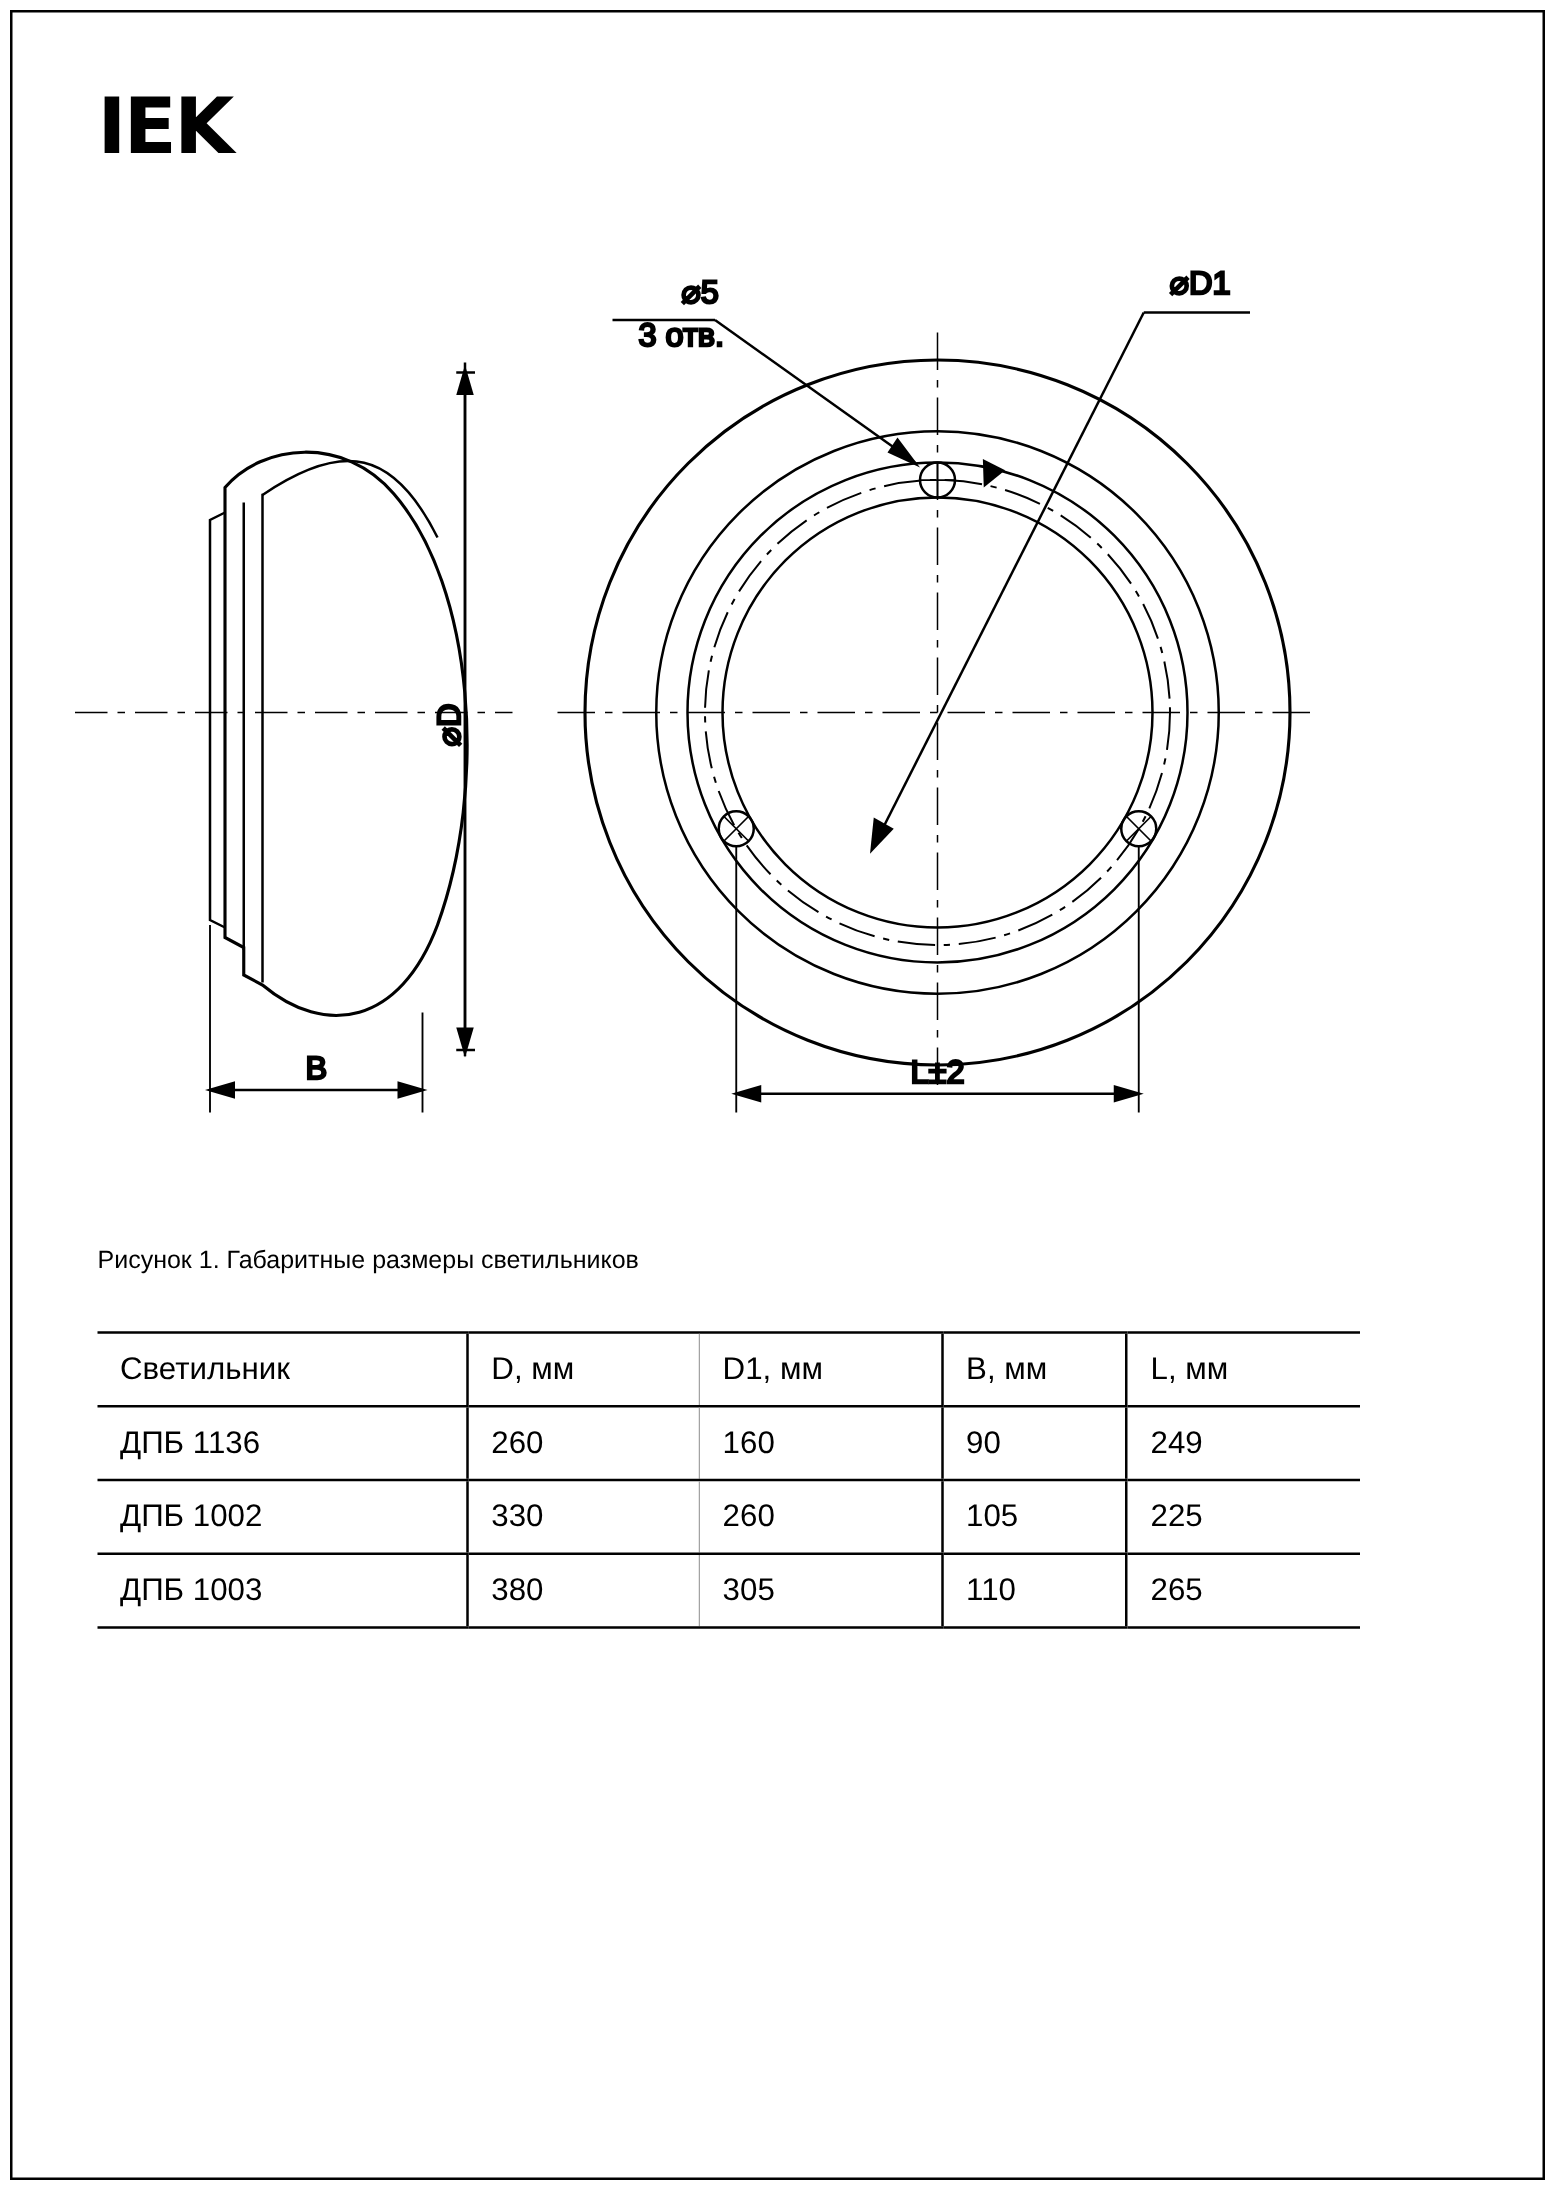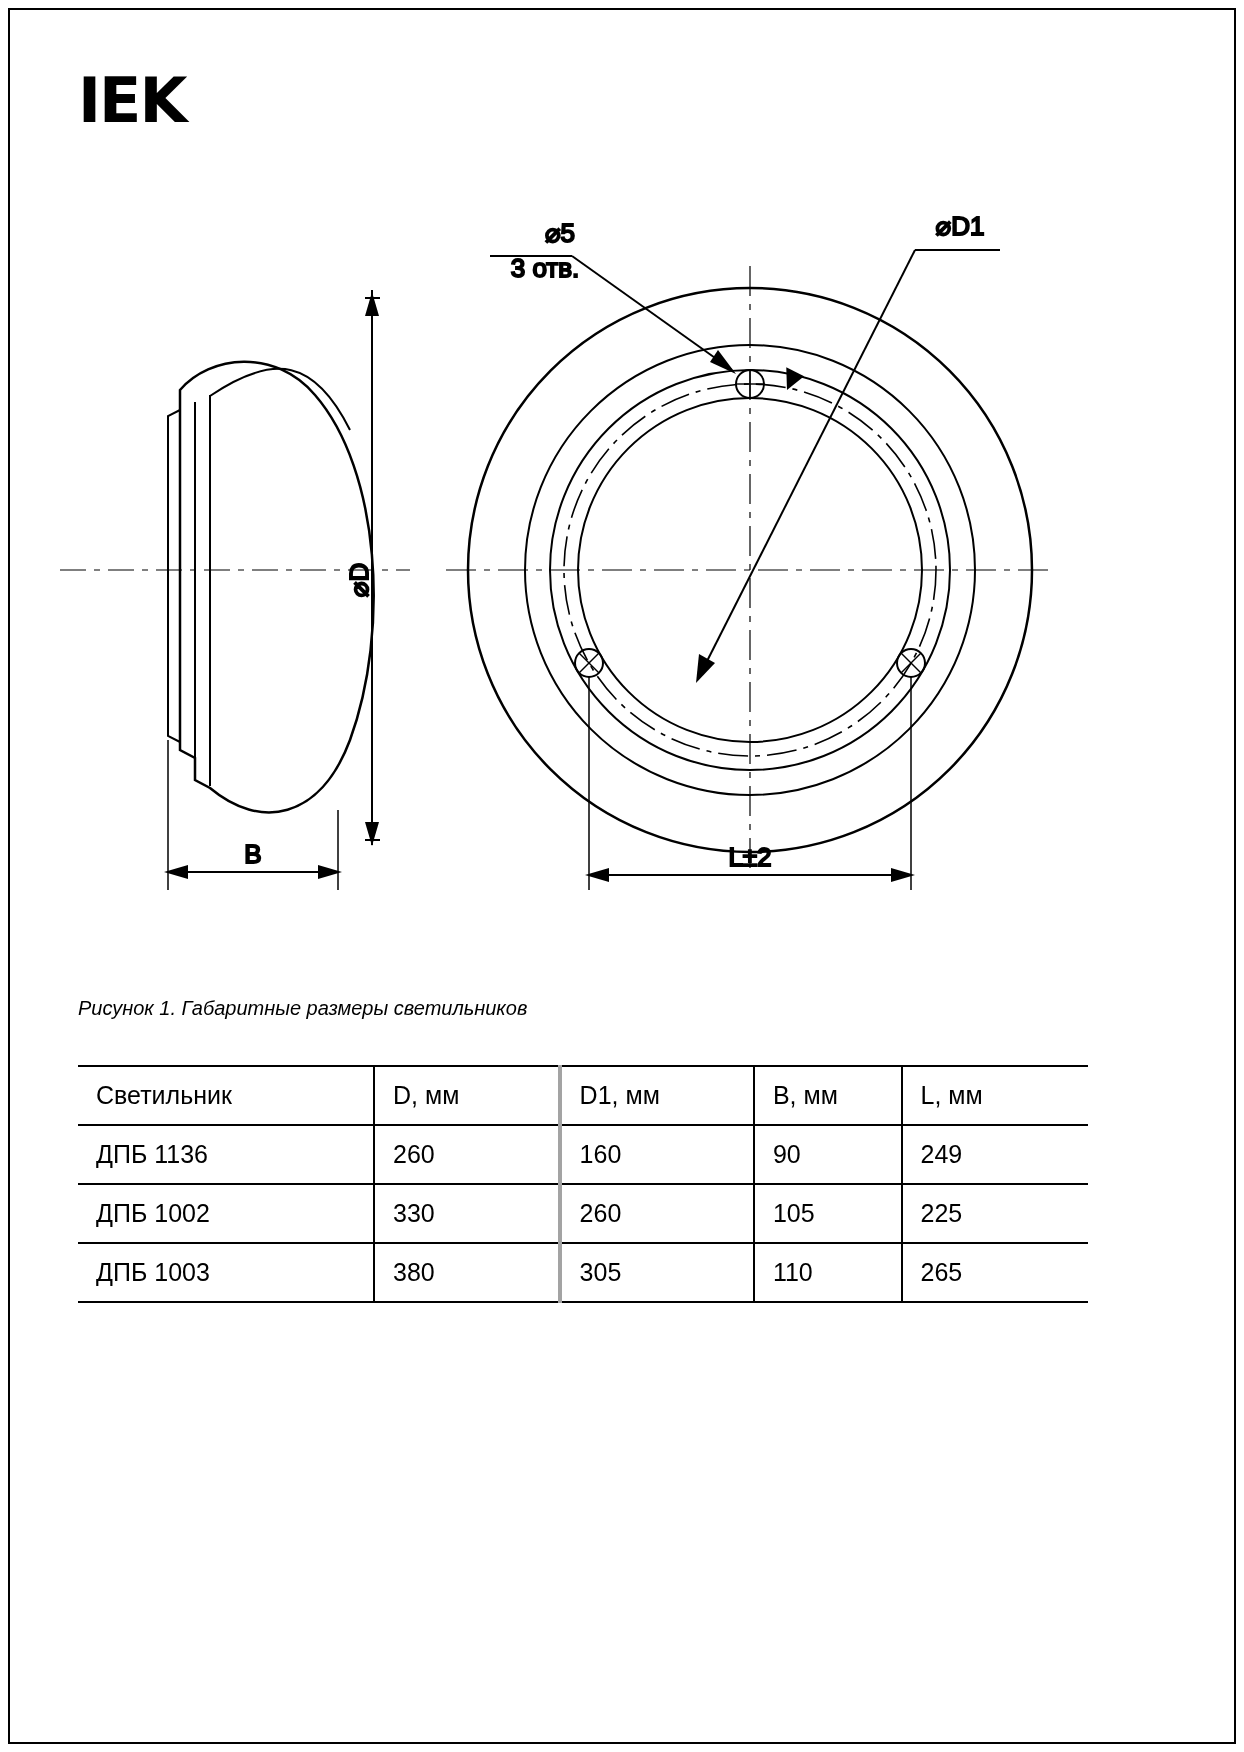--- a/index.html
+++ b/index.html
@@ -51,21 +51,20 @@
   .drawing svg { display: block; }
 
   
   .caption {
     position: absolute;
     left: 78px;
     top: 997px;
     font-size: 20px;
     color: #000000;
     white-space: nowrap;
-    font-style: italic;
   }
 
   
   .table-wrap {
     position: absolute;
     left: 78px;
     top: 1065px;
     width: 1010px;
   }
   table.spec {
@@ -80,21 +79,21 @@
     border-bottom: 2px solid #000000;
     height: 44px;
     box-sizing: border-box;
   }
   table.spec thead th {
     border-top: 2px solid #000000;
     border-bottom: 2px solid #000000;
   }
   table.spec th.c0, table.spec td.c0 { width: 300px; }
   table.spec th.c1, table.spec td.c1 { width: 189px; border-left: 2px solid #000000; }
-  table.spec th.c2, table.spec td.c2 { width: 198px; border-left: 4px solid #a3a3a3; }
+  table.spec th.c2, table.spec td.c2 { width: 198px; border-left: 1px solid #a3a3a3; }
   table.spec th.c3, table.spec td.c3 { width: 150px; border-left: 2px solid #000000; }
   table.spec th.c4, table.spec td.c4 { width: 190px; border-left: 2px solid #000000; }
   table.spec tbody tr:last-child td { border-bottom: 2px solid #000000; }
 
   .lbl {
     font-family: "Liberation Sans", sans-serif;
     font-size: 26px;
     fill: #000000;
   }
 </style>

